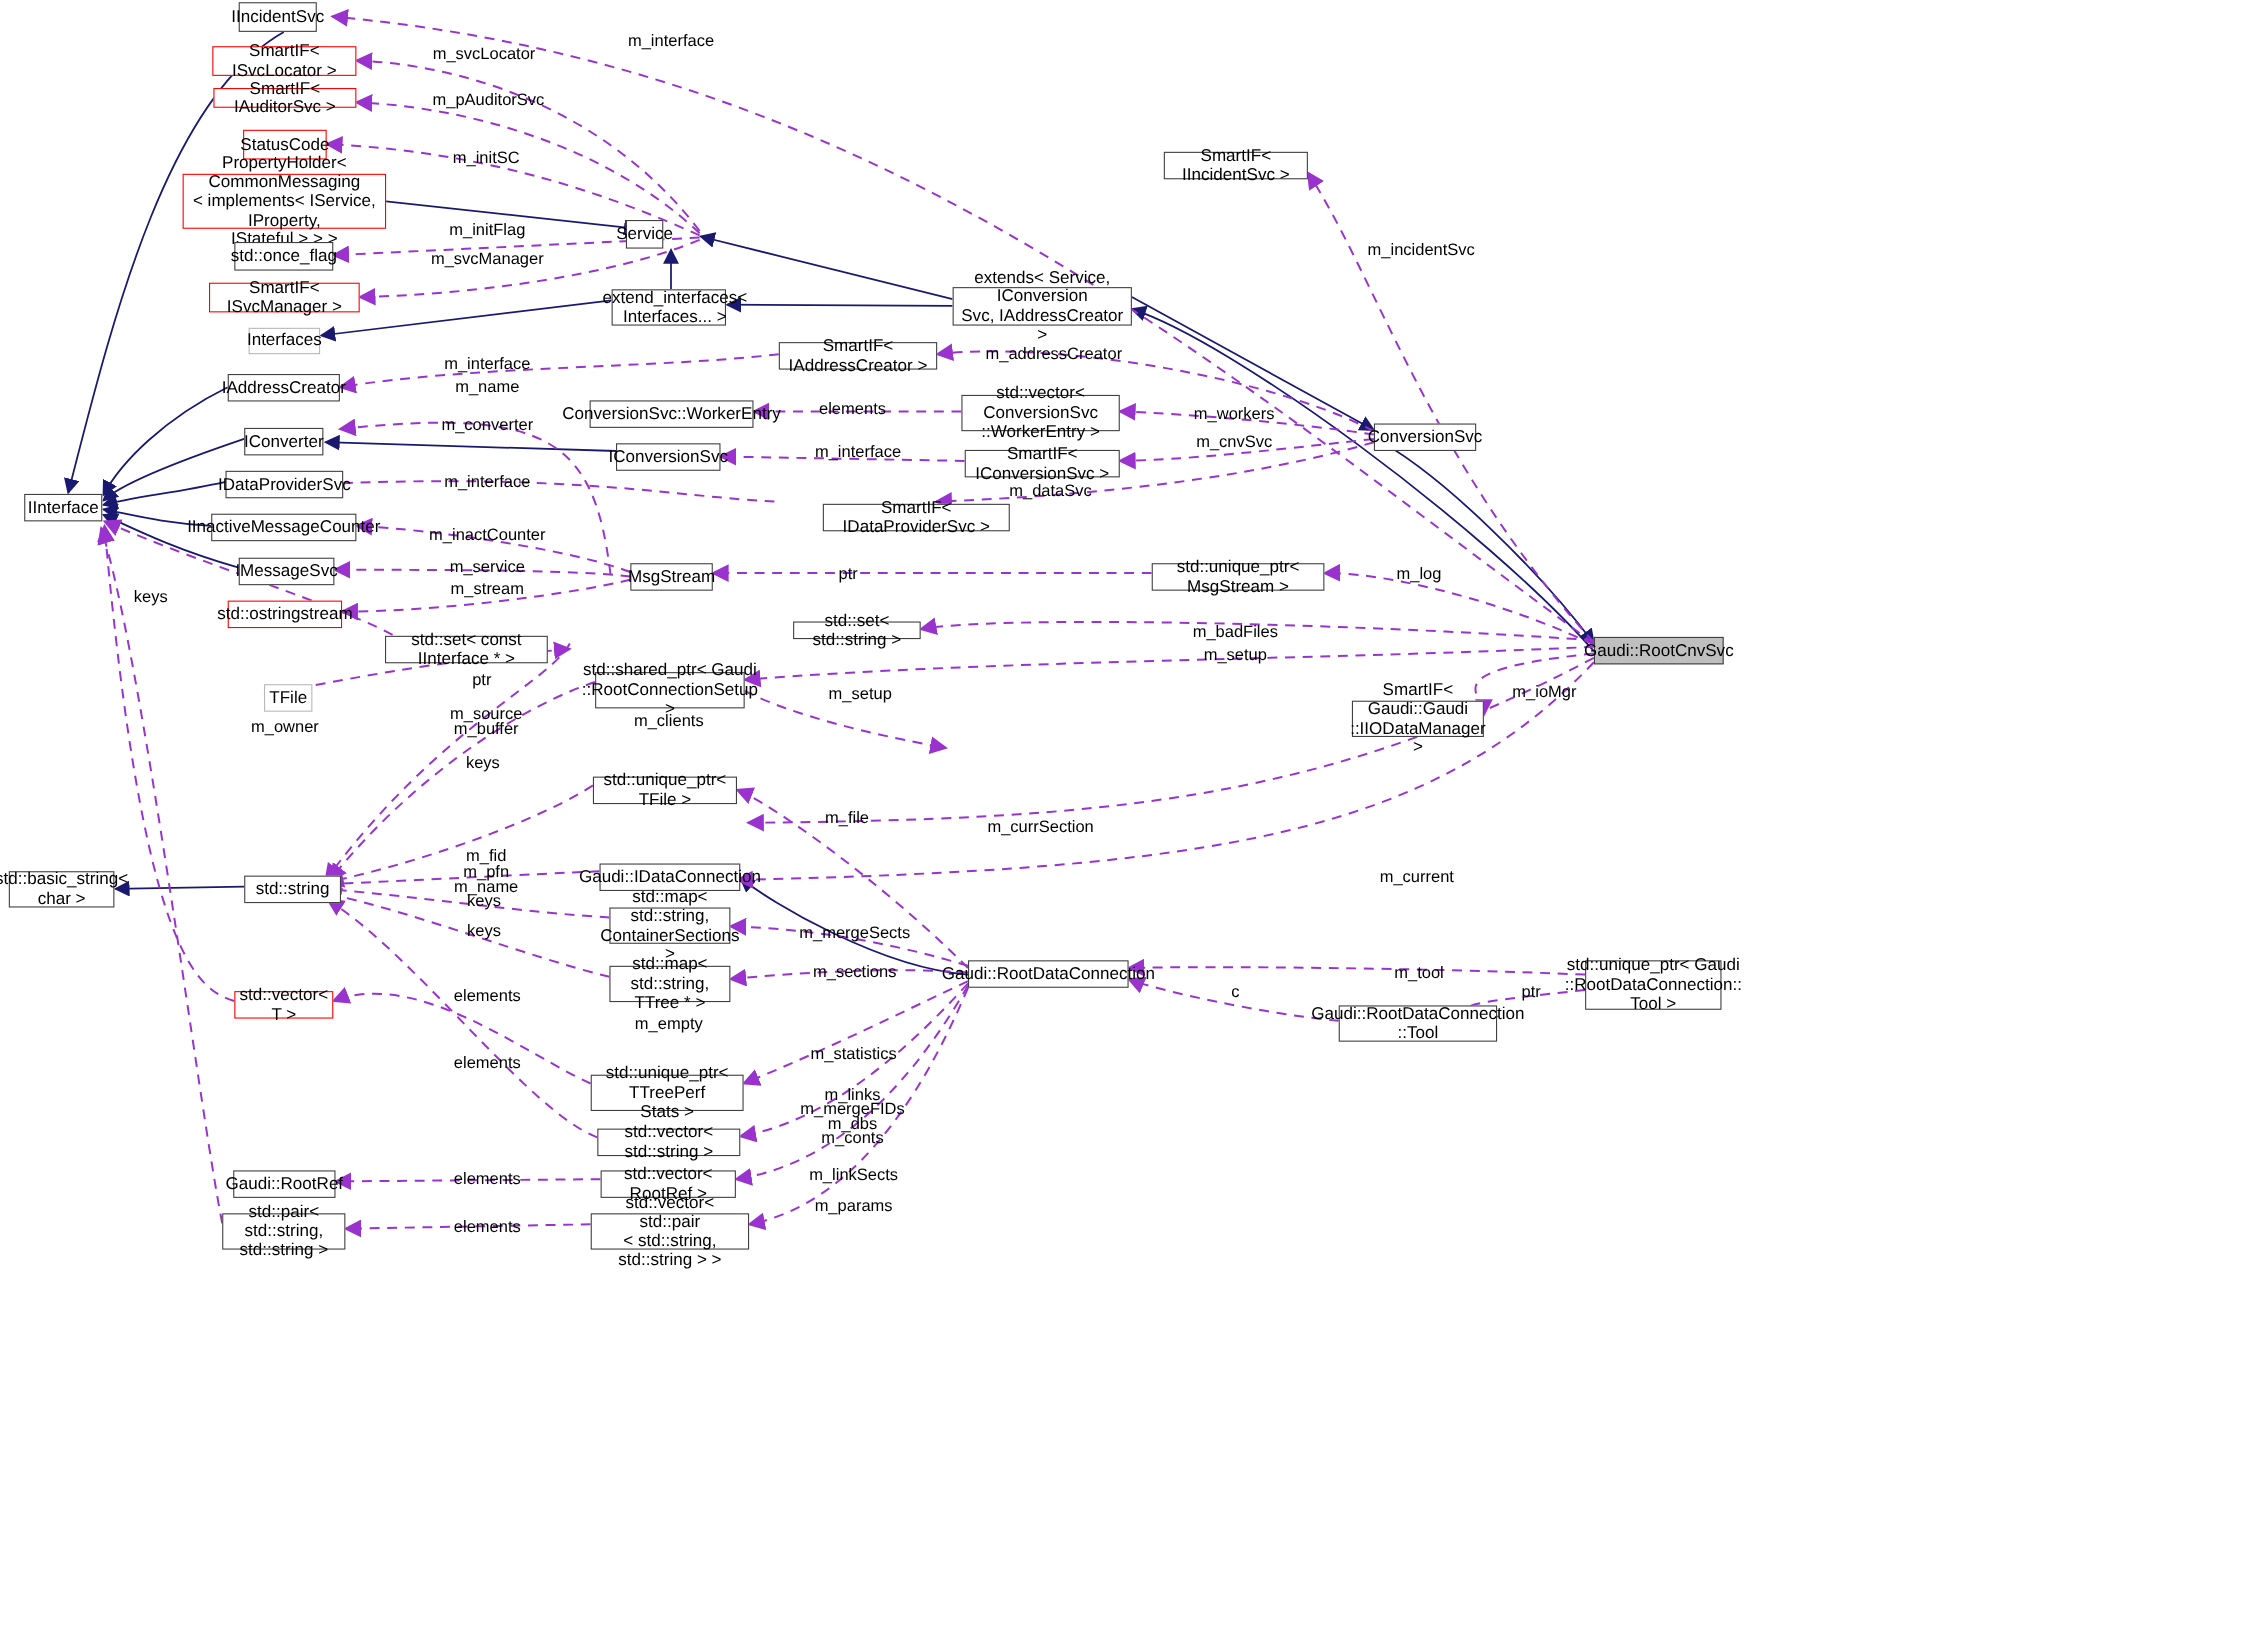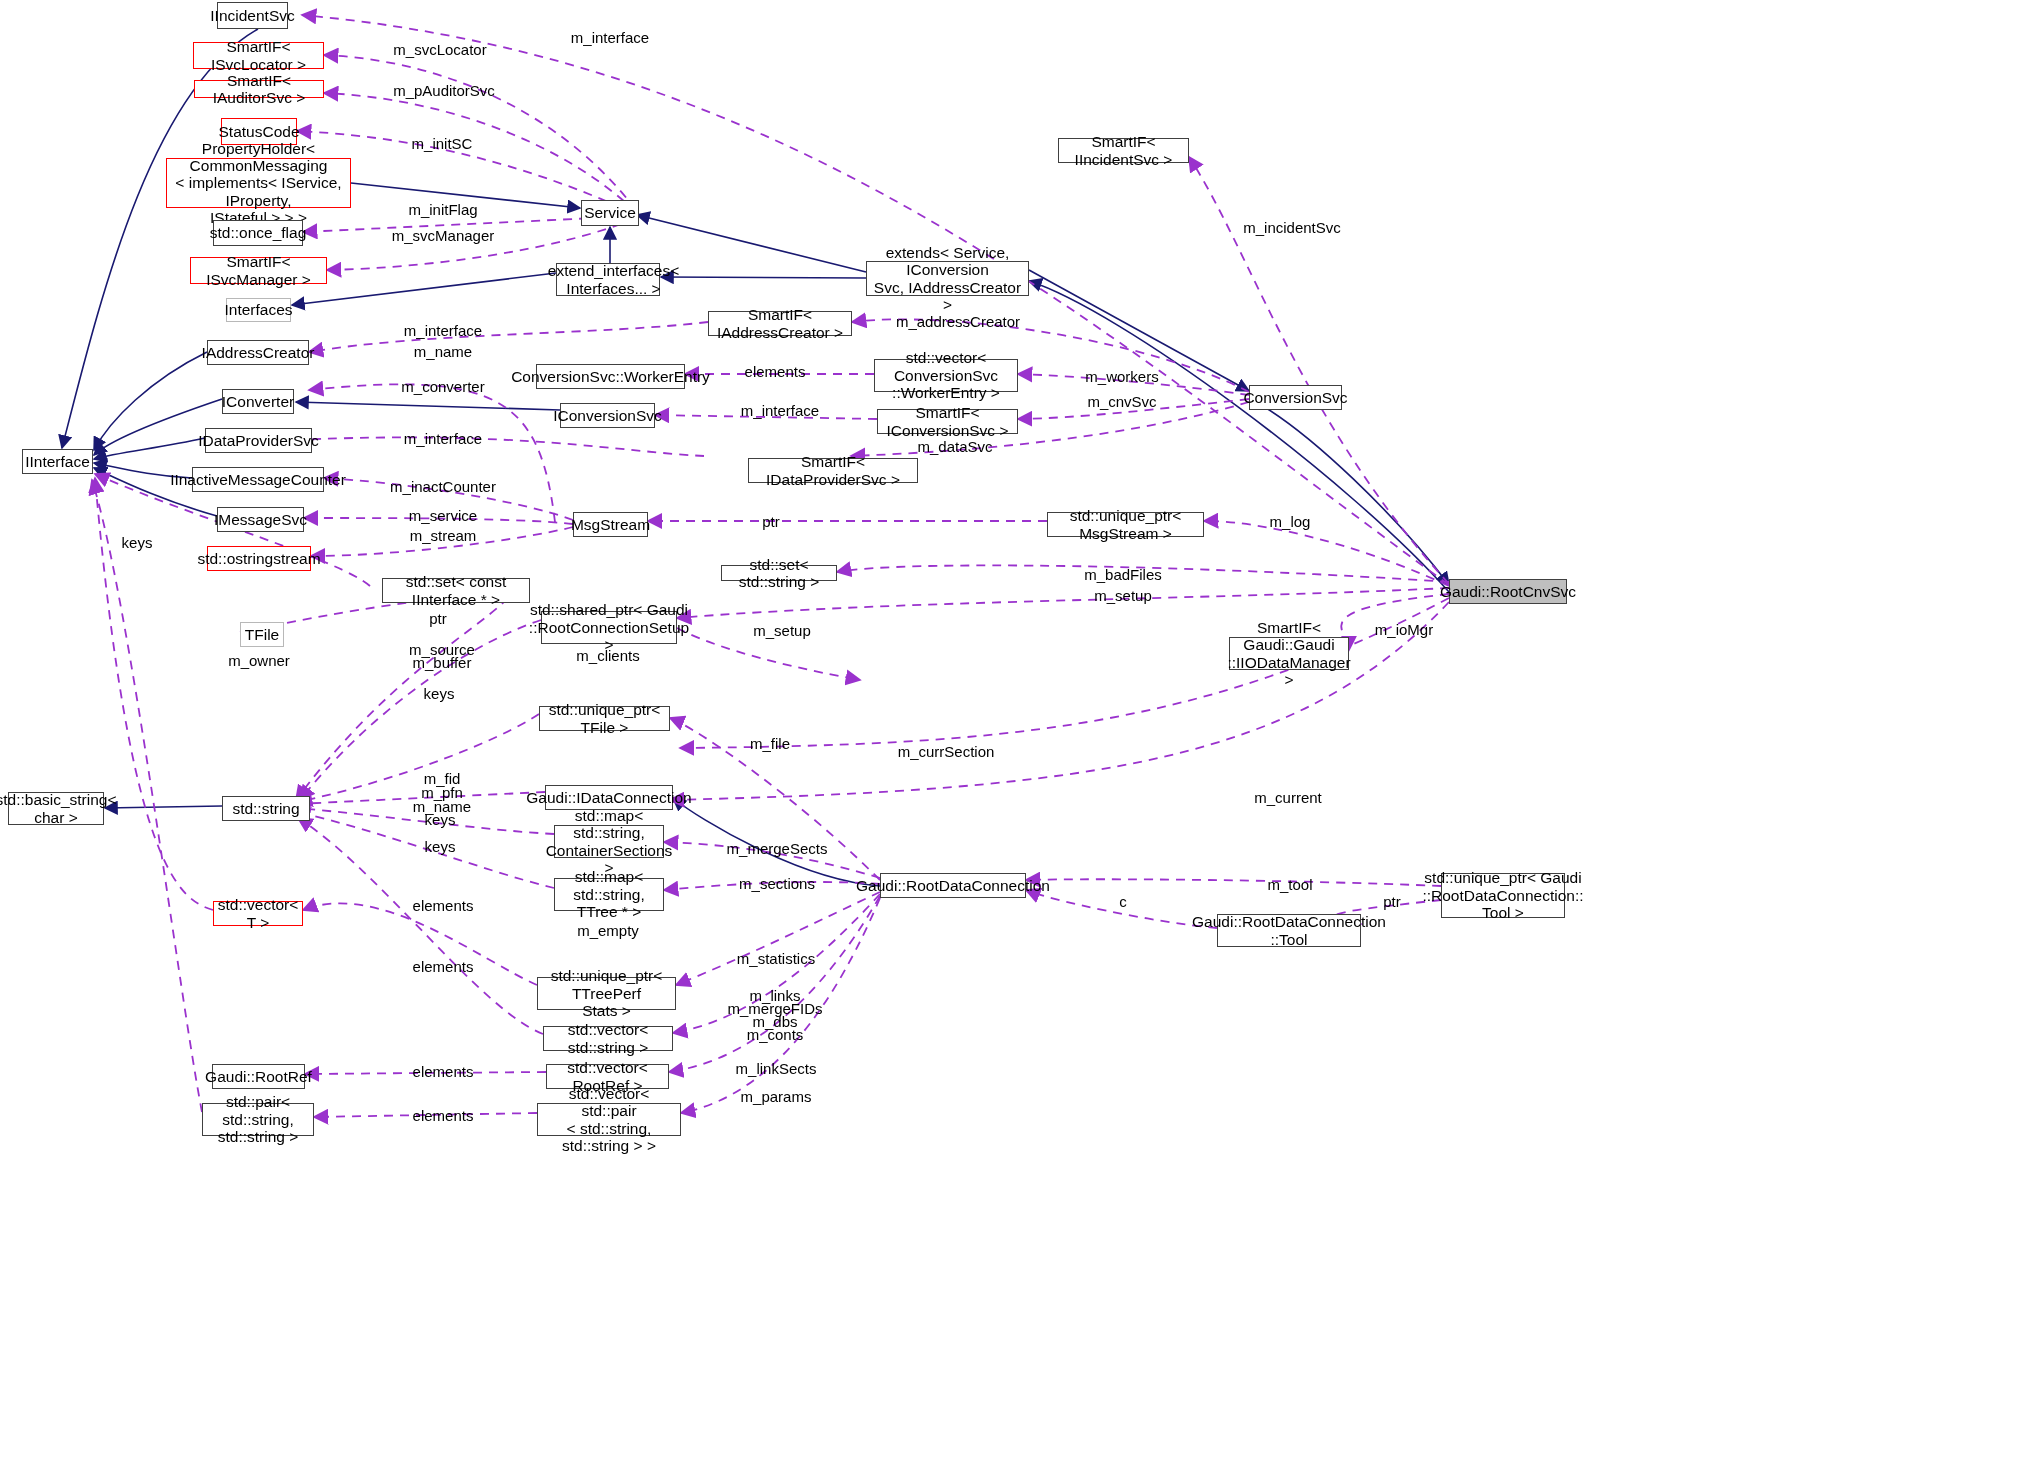--- a/index.html
+++ b/index.html
@@ -161,39 +161,39 @@
       <div class="node" style="left: 213px; top: 220px; width: 90px; height: 26px;">std::once_flag</div>
       <div class="node red" style="left: 190px; top: 257px; width: 137px; height: 27px;">SmartIF&lt; ISvcManager &gt;</div>
       <div class="node faint" style="left: 226px; top: 298px; width: 65px; height: 24px;">Interfaces</div>
       <div class="node" style="left: 207px; top: 340px; width: 102px; height: 25px;">IAddressCreator</div>
       <div class="node" style="left: 222px; top: 389px; width: 72px; height: 25px;">IConverter</div>
       <div class="node" style="left: 205px; top: 428px; width: 107px; height: 25px;">IDataProviderSvc</div>
       <div class="node" style="left: 192px; top: 467px; width: 132px; height: 25px;">IInactiveMessageCounter</div>
       <div class="node" style="left: 217px; top: 507px; width: 87px; height: 25px;">IMessageSvc</div>
       <div class="node red" style="left: 207px; top: 546px; width: 104px; height: 25px;">std::ostringstream</div>
       <div class="node" style="left: 22px; top: 449px; width: 71px; height: 25px;">IInterface</div>
-      <div class="node" style="left: 581px; top: 200px; width: 58px; height: 26px;">Service</div>
+      <div class="node" style="left: 569px; top: 200px; width: 34px; height: 26px;">Service</div>
       <div class="node" style="left: 556px; top: 263px; width: 104px; height: 33px; padding-left: 16px;">extend_interfaces&lt;
 Interfaces... &gt;</div>
       <div class="node" style="left: 866px; top: 261px; width: 163px; height: 35px;">extends&lt; Service, IConversion
 Svc, IAddressCreator &gt;</div>
       <div class="node" style="left: 1058px; top: 138px; width: 131px; height: 25px;">SmartIF&lt; IIncidentSvc &gt;</div>
       <div class="node" style="left: 708px; top: 311px; width: 144px; height: 25px;">SmartIF&lt; IAddressCreator &gt;</div>
       <div class="node" style="left: 536px; top: 364px; width: 149px; height: 25px;">ConversionSvc::WorkerEntry</div>
       <div class="node" style="left: 874px; top: 359px; width: 144px; height: 33px;">std::vector&lt; ConversionSvc
 ::WorkerEntry &gt;</div>
       <div class="node" style="left: 560px; top: 403px; width: 95px; height: 25px;">IConversionSvc</div>
       <div class="node" style="left: 877px; top: 409px; width: 141px; height: 25px;">SmartIF&lt; IConversionSvc &gt;</div>
       <div class="node" style="left: 748px; top: 446px; width: 170px; height: 25px; margin-top: 12px;">SmartIF&lt; IDataProviderSvc &gt;</div>
       <div class="node" style="left: 1249px; top: 385px; width: 93px; height: 25px;">ConversionSvc</div>
       <div class="node" style="left: 573px; top: 512px; width: 75px; height: 25px;">MsgStream</div>
       <div class="node" style="left: 1047px; top: 512px; width: 157px; height: 25px;">std::unique_ptr&lt; MsgStream &gt;</div>
       <div class="node" style="left: 721px; top: 565px; width: 116px; height: 16px;">std::set&lt; std::string &gt;</div>
       <div class="node highlight" style="left: 1449px; top: 579px; width: 118px; height: 25px;">Gaudi::RootCnvSvc</div>
-      <div class="node" style="left: 382px; top: 578px; width: 148px; height: 25px;">std::set&lt; const IInterface * &gt;</div>
+      <div class="node" style="left: 350px; top: 578px; width: 148px; height: 25px;">std::set&lt; const IInterface * &gt;</div>
       <div class="node" style="left: 541px; top: 611px; width: 136px; height: 33px;">std::shared_ptr&lt; Gaudi
 ::RootConnectionSetup &gt;</div>
       <div class="node faint" style="left: 240px; top: 622px; width: 44px; height: 25px;">TFile</div>
       <div class="node" style="left: 1229px; top: 637px; width: 120px; height: 33px;">SmartIF&lt; Gaudi::Gaudi
 ::IIODataManager &gt;</div>
       <div class="node" style="left: 539px; top: 706px; width: 131px; height: 25px;">std::unique_ptr&lt; TFile &gt;</div>
       <div class="node" style="left: 8px; top: 792px; width: 96px; height: 33px;">std::basic_string&lt;
 char &gt;</div>
       <div class="node" style="left: 222px; top: 796px; width: 88px; height: 25px;">std::string</div>
       <div class="node" style="left: 545px; top: 785px; width: 128px; height: 25px;">Gaudi::IDataConnection</div>

